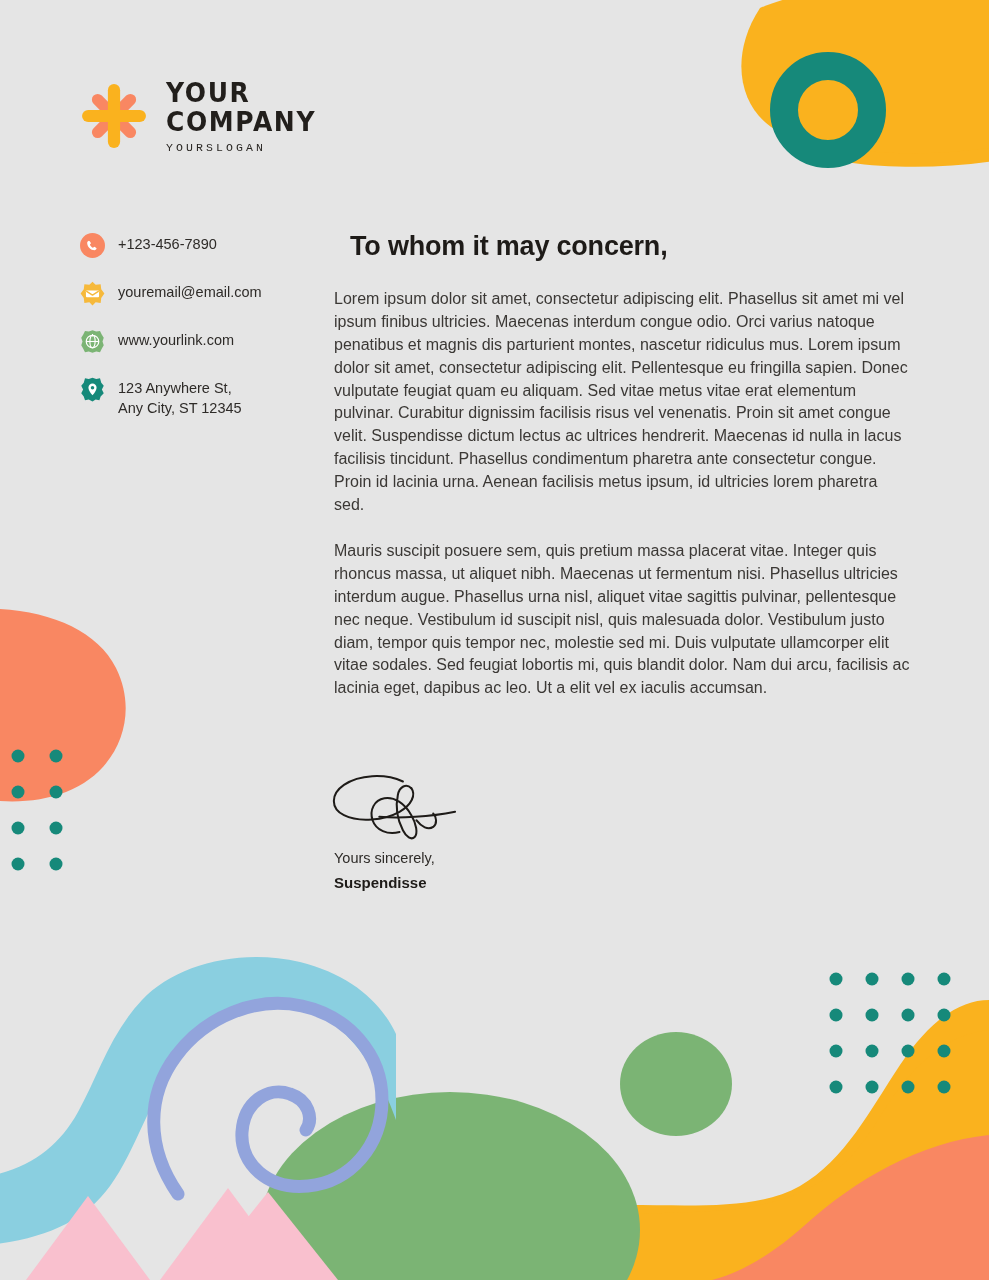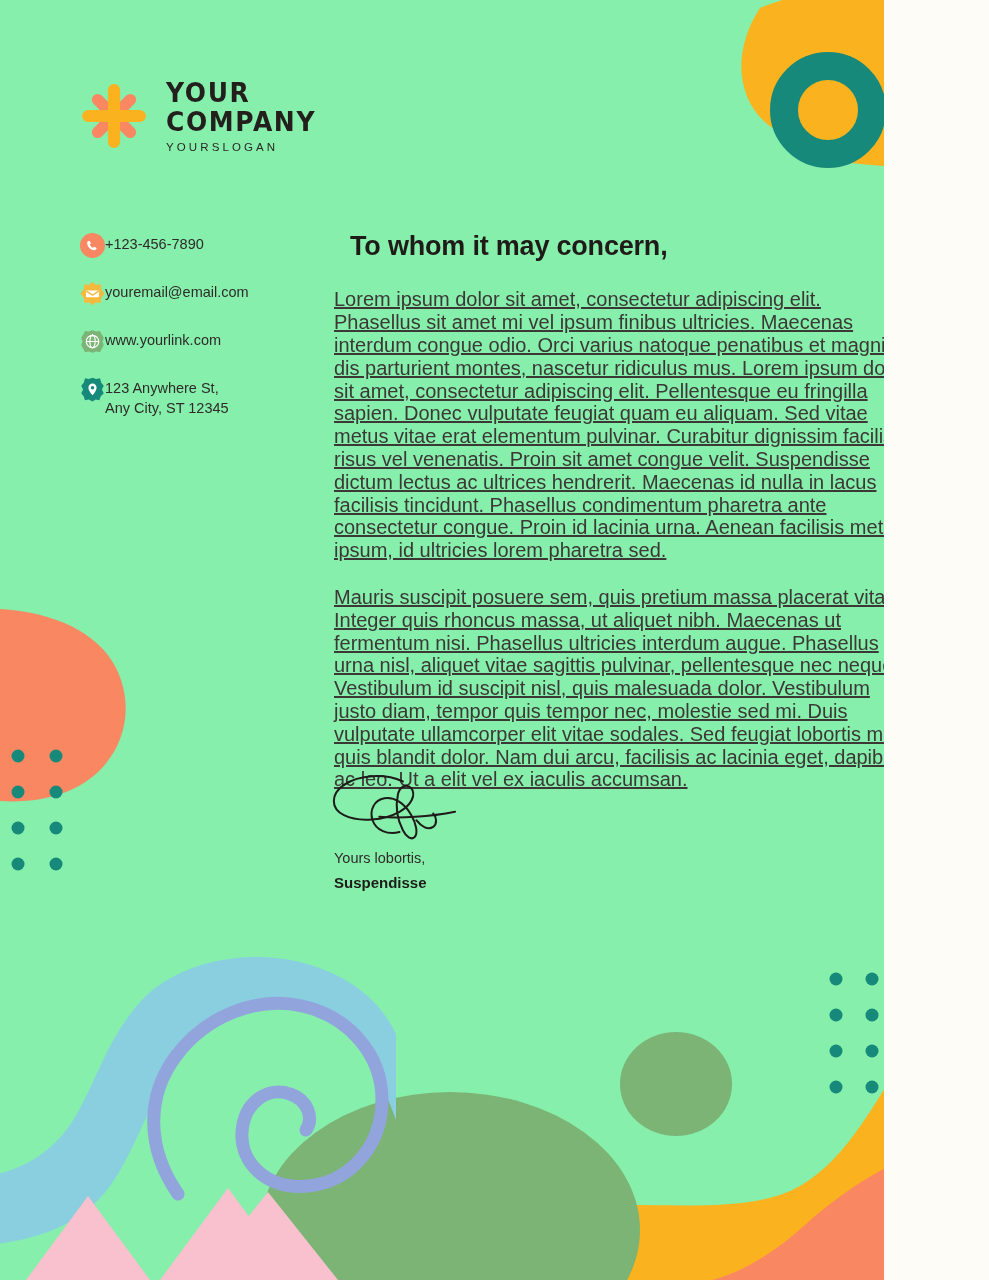--- a/index.html
+++ b/index.html
@@ -9,23 +9,23 @@
   body {
     width: 989px;
     height: 1280px;
     background: #FDFCF7;
     font-family: "Liberation Sans", sans-serif;
     overflow: hidden;
     position: relative;
   }
   .page {
     position: relative;
-    width: 884px;
+    width: 989px;
     height: 1280px;
-    background: #86efac;
+    background: #e5e5e5;
     overflow: hidden;
   }
 
   
   .deco {
     position: absolute;
     inset: 0;
     width: 989px;
     height: 1280px;
     pointer-events: none;
@@ -65,41 +65,42 @@
     font-size: 25px;
     line-height: 1.08;
     letter-spacing: 1.6px;
     color: #221F1C;
     text-transform: uppercase;
     margin: 0;
     transform: scaleY(1.08);
     transform-origin: left top;
   }
   .company-slogan {
-    font-family: Liberation Sans, sans-serif;
+    font-family: Liberation Mono, monospace;
     font-size: 11.5px;
     letter-spacing: 3.1px;
     color: #2A2724;
     text-transform: uppercase;
     margin-top: 9px;
   }
 
   
   .contact-list {
     position: absolute;
     left: 80px;
     top: 232px;
     width: 220px;
     display: flex;
     flex-direction: column;
     gap: 22px;
   }
   .contact-item {
     display: flex;
     align-items: flex-start;
+    gap: 13px;
   }
   .contact-icon {
     width: 25px;
     height: 25px;
     flex: 0 0 25px;
     margin-top: 1px;
   }
   .contact-text {
     font-size: 14.5px;
     line-height: 20px;
@@ -117,26 +118,25 @@
   }
   .letter-salutation {
     font-size: 27px;
     font-weight: bold;
     color: #1E1B18;
     letter-spacing: -0.2px;
     margin: 0 0 26px 16px;
     line-height: 1.2;
   }
   .letter-paragraph {
-    font-size: 20px;
+    font-size: 16px;
     line-height: 22.8px;
     color: #3B3835;
     margin: 0 0 24px 0;
     text-align: left;
-    text-decoration: underline;
   }
 
   
   .signature-block {
     position: absolute;
     left: 334px;
     top: 768px;
     width: 330px;
   }
   .signature-mark {
@@ -327,18 +327,18 @@
           <path d="M88 16 C 66 6 36 8 18 20 C 2 31 2 48 18 56
                    C 36 65 66 62 84 52 C 98 44 104 32 98 24"></path>
           <path d="M98 24 C 92 18 84 22 82 32 C 79 46 82 62 88 74
                    C 92 82 98 86 102 82 C 106 78 104 66 98 56
                    C 90 42 78 34 66 36 C 54 38 48 50 52 62
                    C 56 74 70 80 84 76"></path>
           <path d="M60 58 C 84 60 120 58 150 52"></path>
           <path d="M104 62 C 110 70 118 74 124 70 C 129 66 128 58 124 54"></path>
         </g>
       </svg>
-      <div class="signature-closing">Yours lobortis,</div>
+      <div class="signature-closing">Yours sincerely,</div>
       <div class="signature-company">Suspendisse</div>
     </div>
 
   </div>
 </div>
 
 </body></html>

